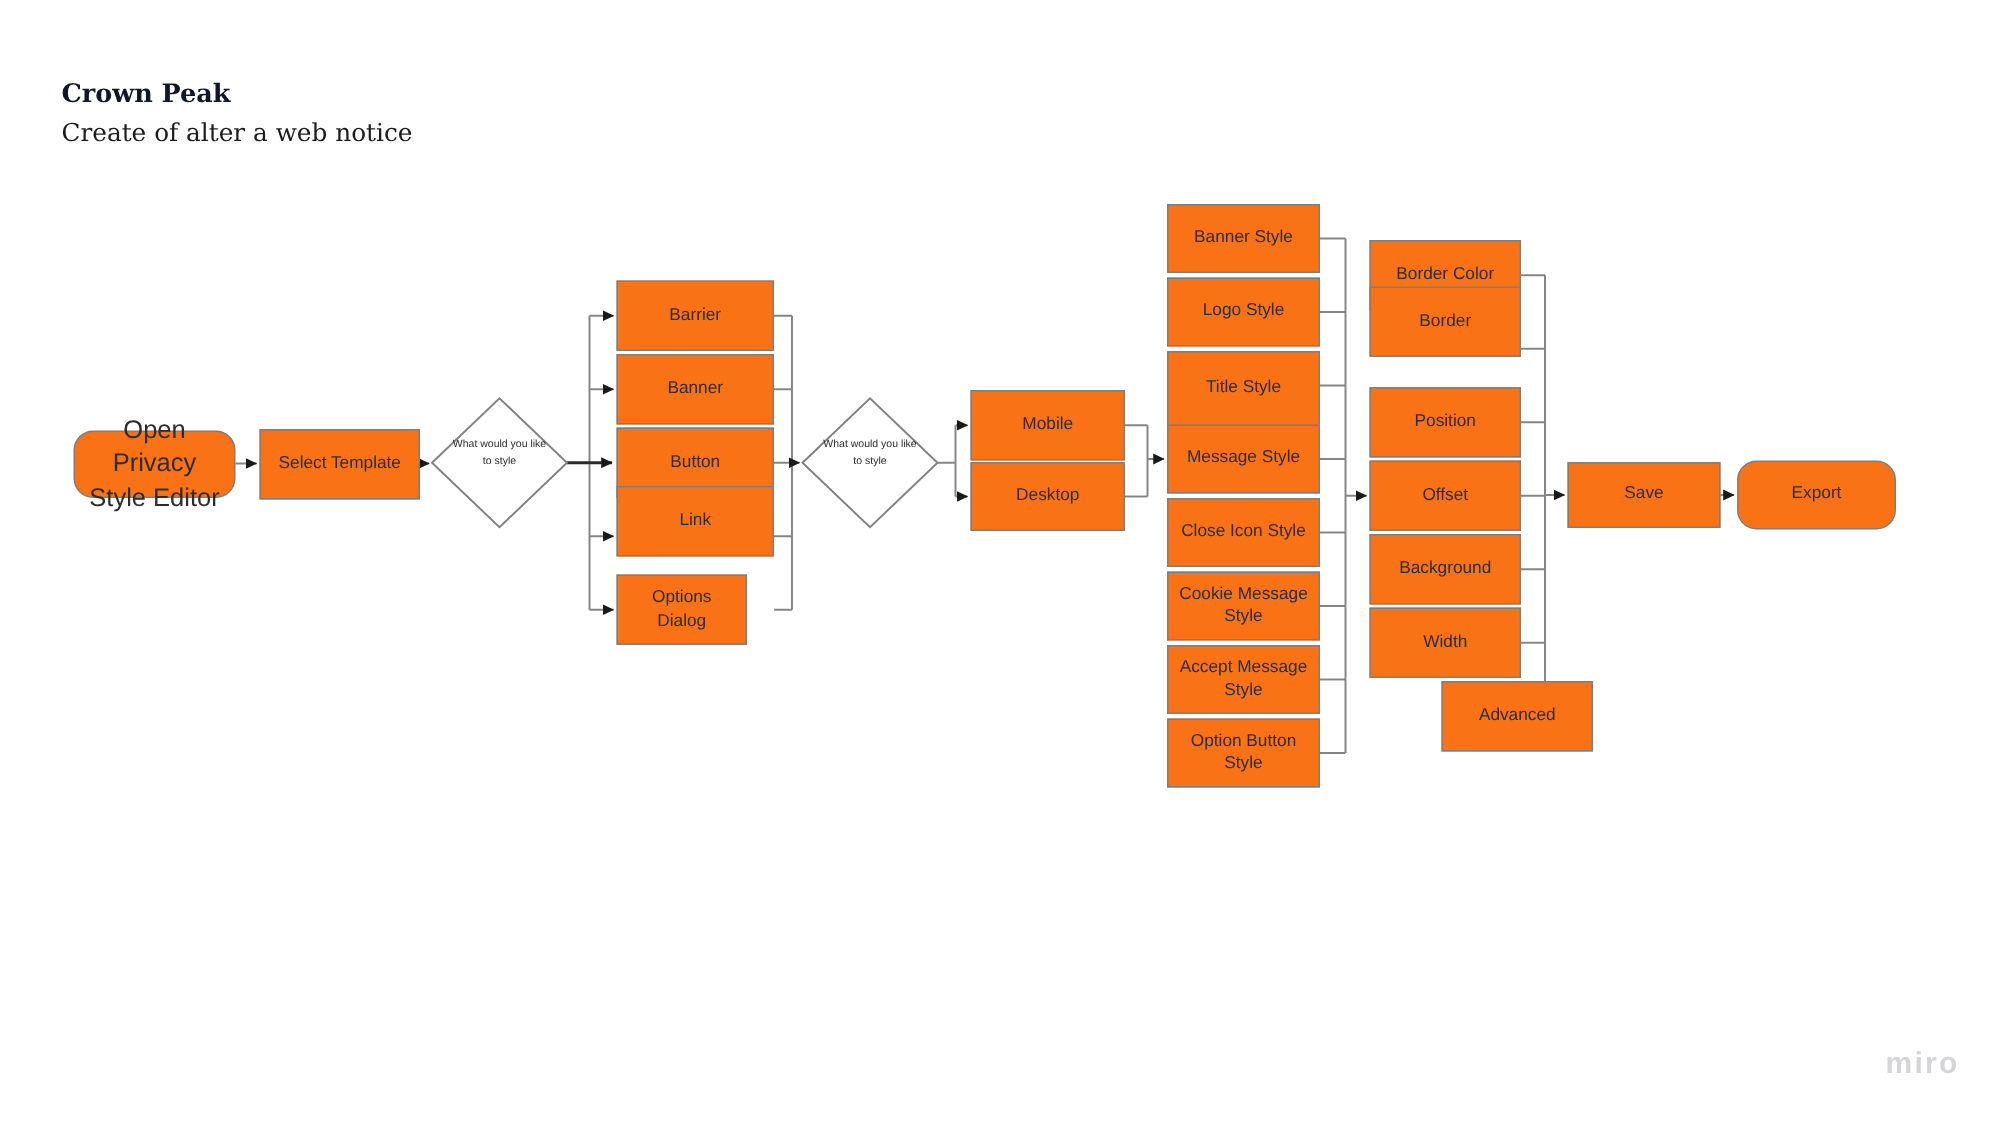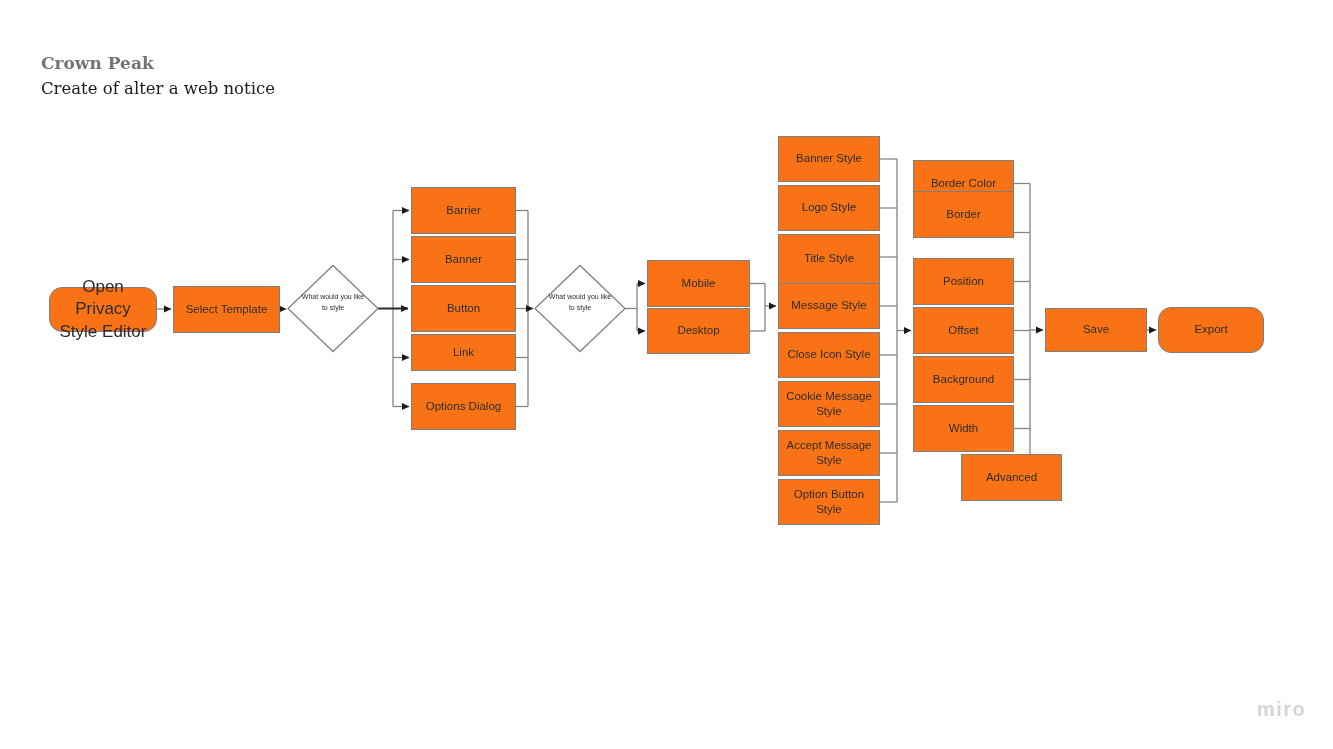--- a/index.html
+++ b/index.html
@@ -3,21 +3,21 @@
 <meta charset="utf-8">
 <style>
   html,body{margin:0;padding:0;}
   body{
     width:1333px;height:749px;position:relative;background:#ffffff;
     font-family:"Liberation Sans", sans-serif;overflow:hidden;
   }
   .page-title{
     position:absolute;left:41px;top:53px;
     font-family:"DejaVu Serif", serif;font-weight:bold;
-    font-size:17px;color:#737373;
+    font-size:17px;color:#0f172a;
   }
   .page-subtitle{
     position:absolute;left:41px;top:79px;
     font-family:"DejaVu Serif", serif;font-weight:normal;
     font-size:16.5px;color:#1c1c1c;
   }
   #connectors{position:absolute;left:0;top:0;z-index:0;}
   .node{
     position:absolute;z-index:1;box-sizing:border-box;
     background:#f97316;border:1.5px solid #7e7e7e;
@@ -110,22 +110,22 @@
 
 <div class="node rounded" style="left:49px;top:287px;width:108px;height:45px;font-size:17px;">Open Privacy Style Editor</div>
 
 <div class="node" style="left:173px;top:286px;width:107px;height:47px;">Select Template</div>
 
 <div class="diamond-label" style="left:301px;top:292px;">What would you like to style</div>
 
 <div class="node" style="left:411px;top:187px;width:105px;height:47px;">Barrier</div>
 <div class="node" style="left:411px;top:236px;width:105px;height:47px;">Banner</div>
 <div class="node" style="left:411px;top:285px;width:105px;height:47px;">Button</div>
-<div class="node" style="left:411px;top:334px;width:105px;height:37px;">Link</div>
-<div class="node" style="left:411px;top:383px;width:105px;height:47px;">Options Dialog</div>
+<div class="node" style="left:411px;top:324px;width:105px;height:47px;">Link</div>
+<div class="node" style="left:411px;top:383px;width:87px;height:47px;">Options Dialog</div>
 
 <div class="diamond-label" style="left:548px;top:292px;">What would you like to style</div>
 
 <div class="node" style="left:647px;top:260px;width:103px;height:47px;">Mobile</div>
 <div class="node" style="left:647px;top:308px;width:103px;height:46px;">Desktop</div>
 
 <div class="node" style="left:778px;top:136px;width:102px;height:46px;">Banner Style</div>
 <div class="node" style="left:778px;top:185px;width:102px;height:46px;">Logo Style</div>
 <div class="node" style="left:778px;top:234px;width:102px;height:50px;">Title Style</div>
 <div class="node" style="left:778px;top:283px;width:102px;height:46px;">Message Style</div>

